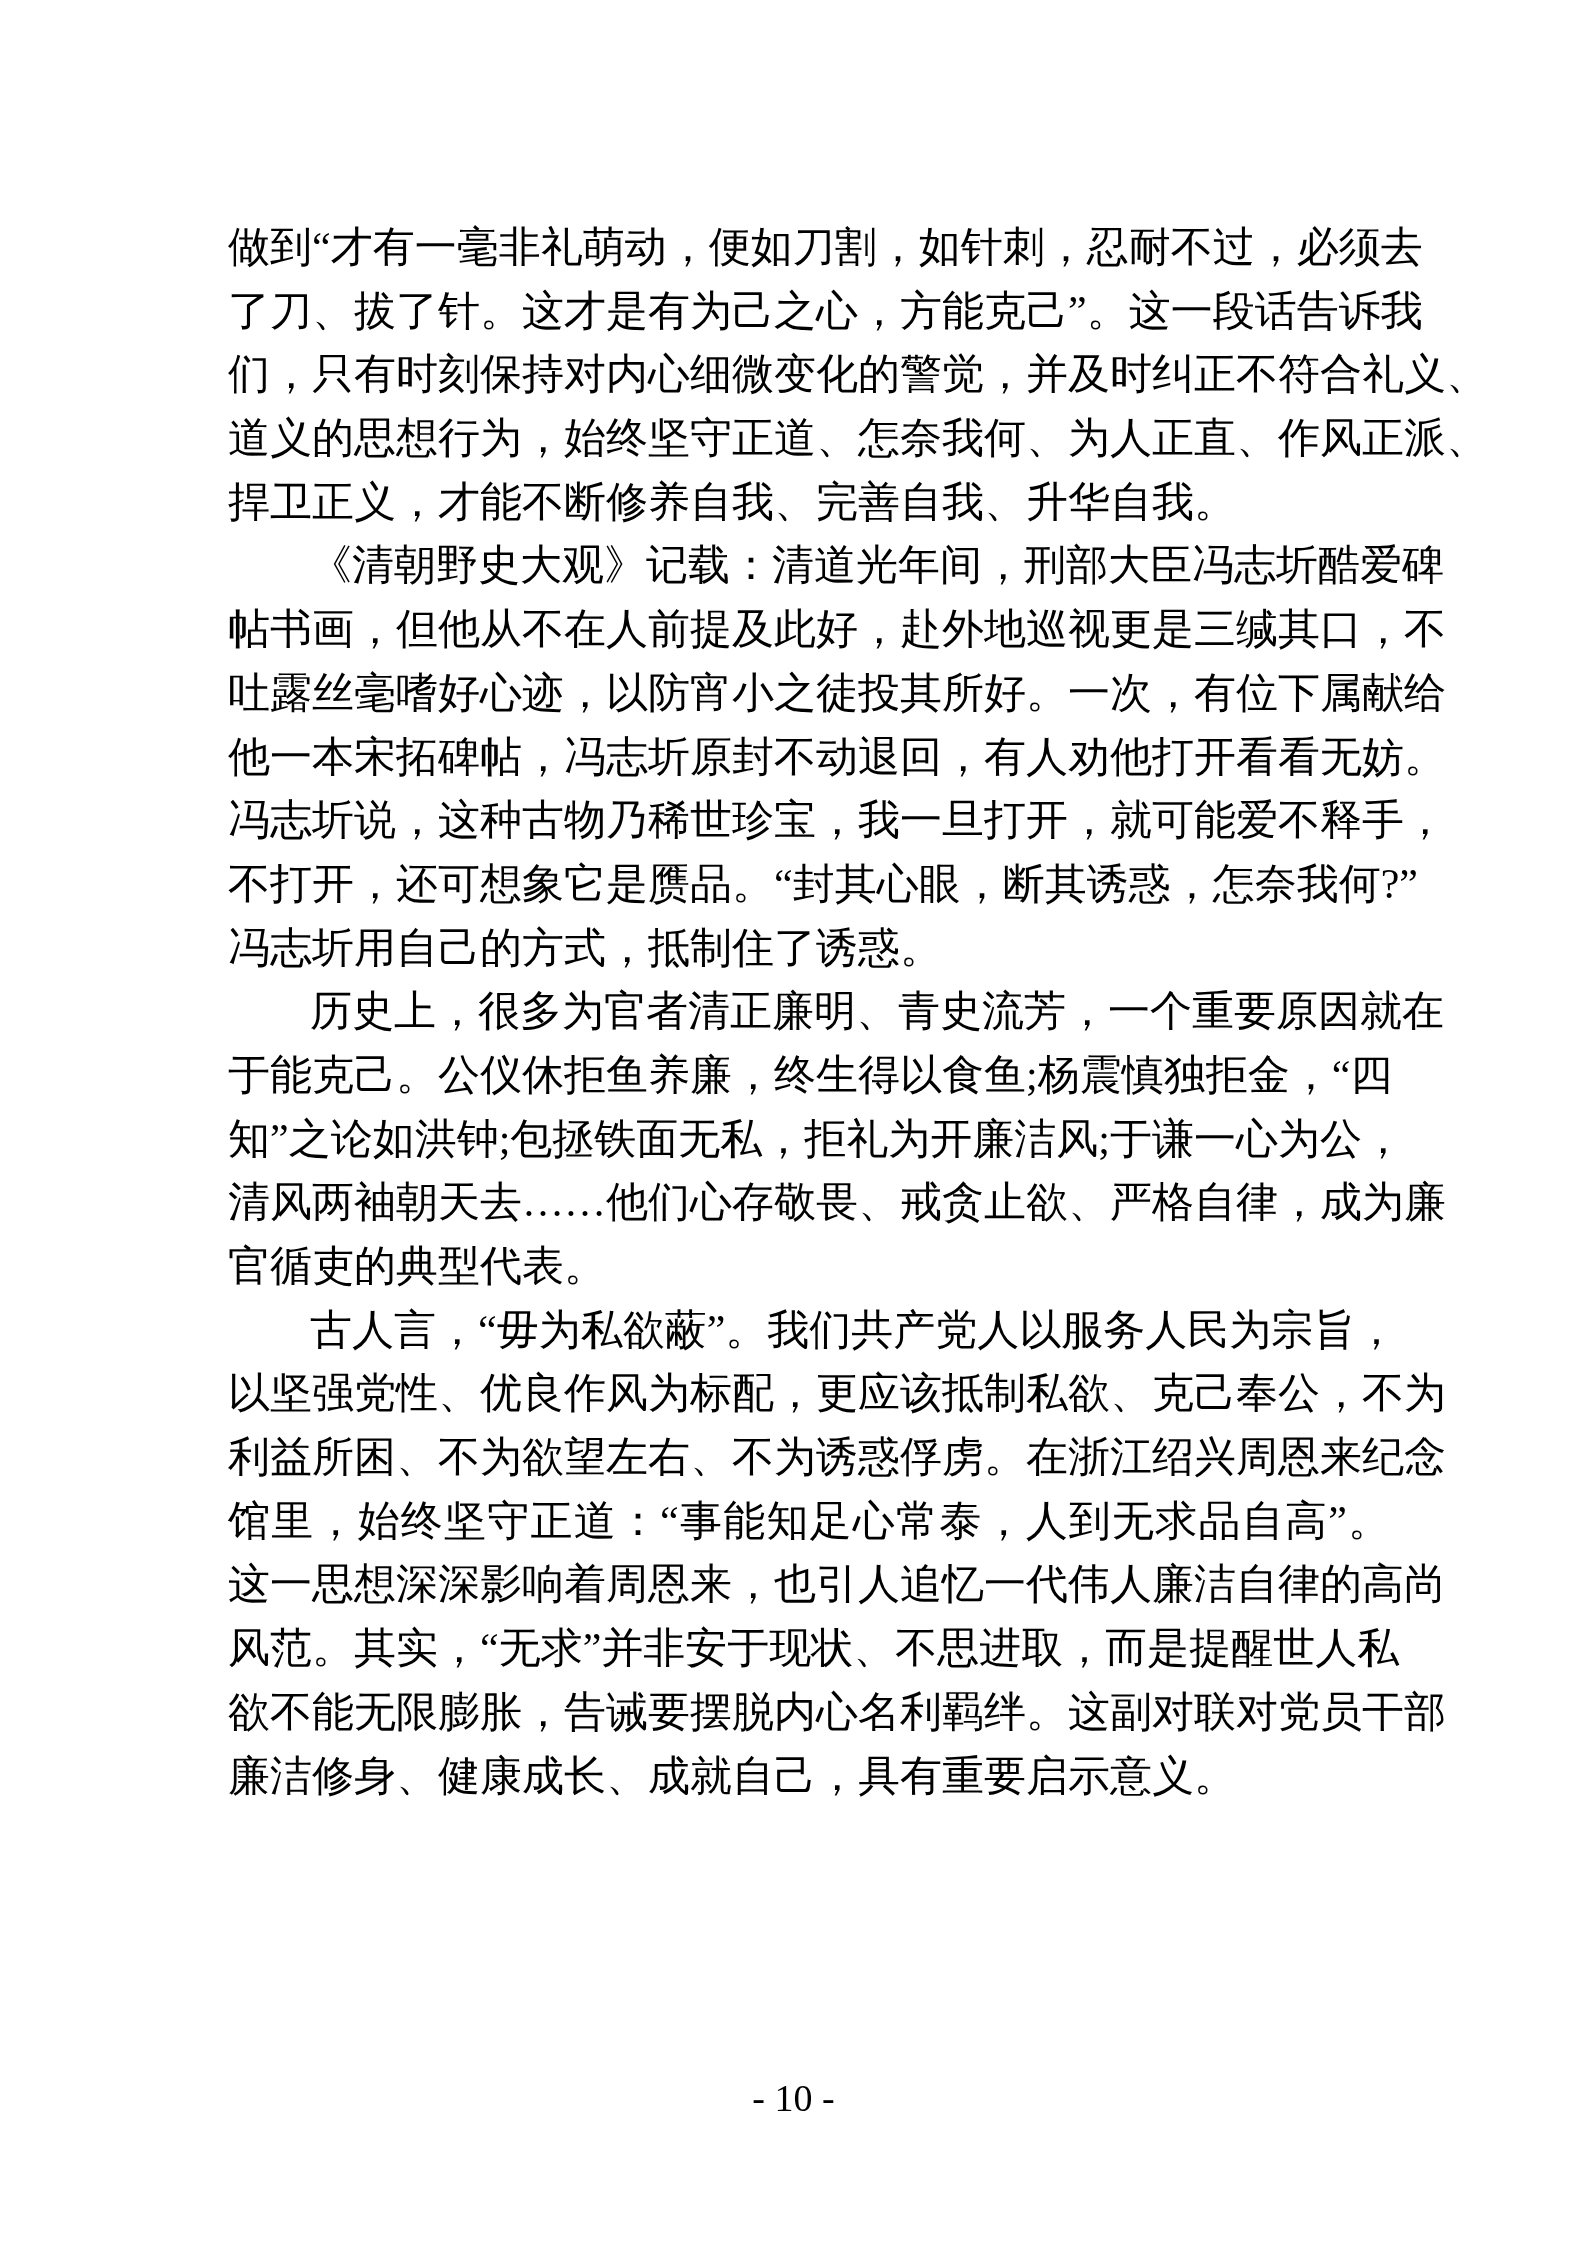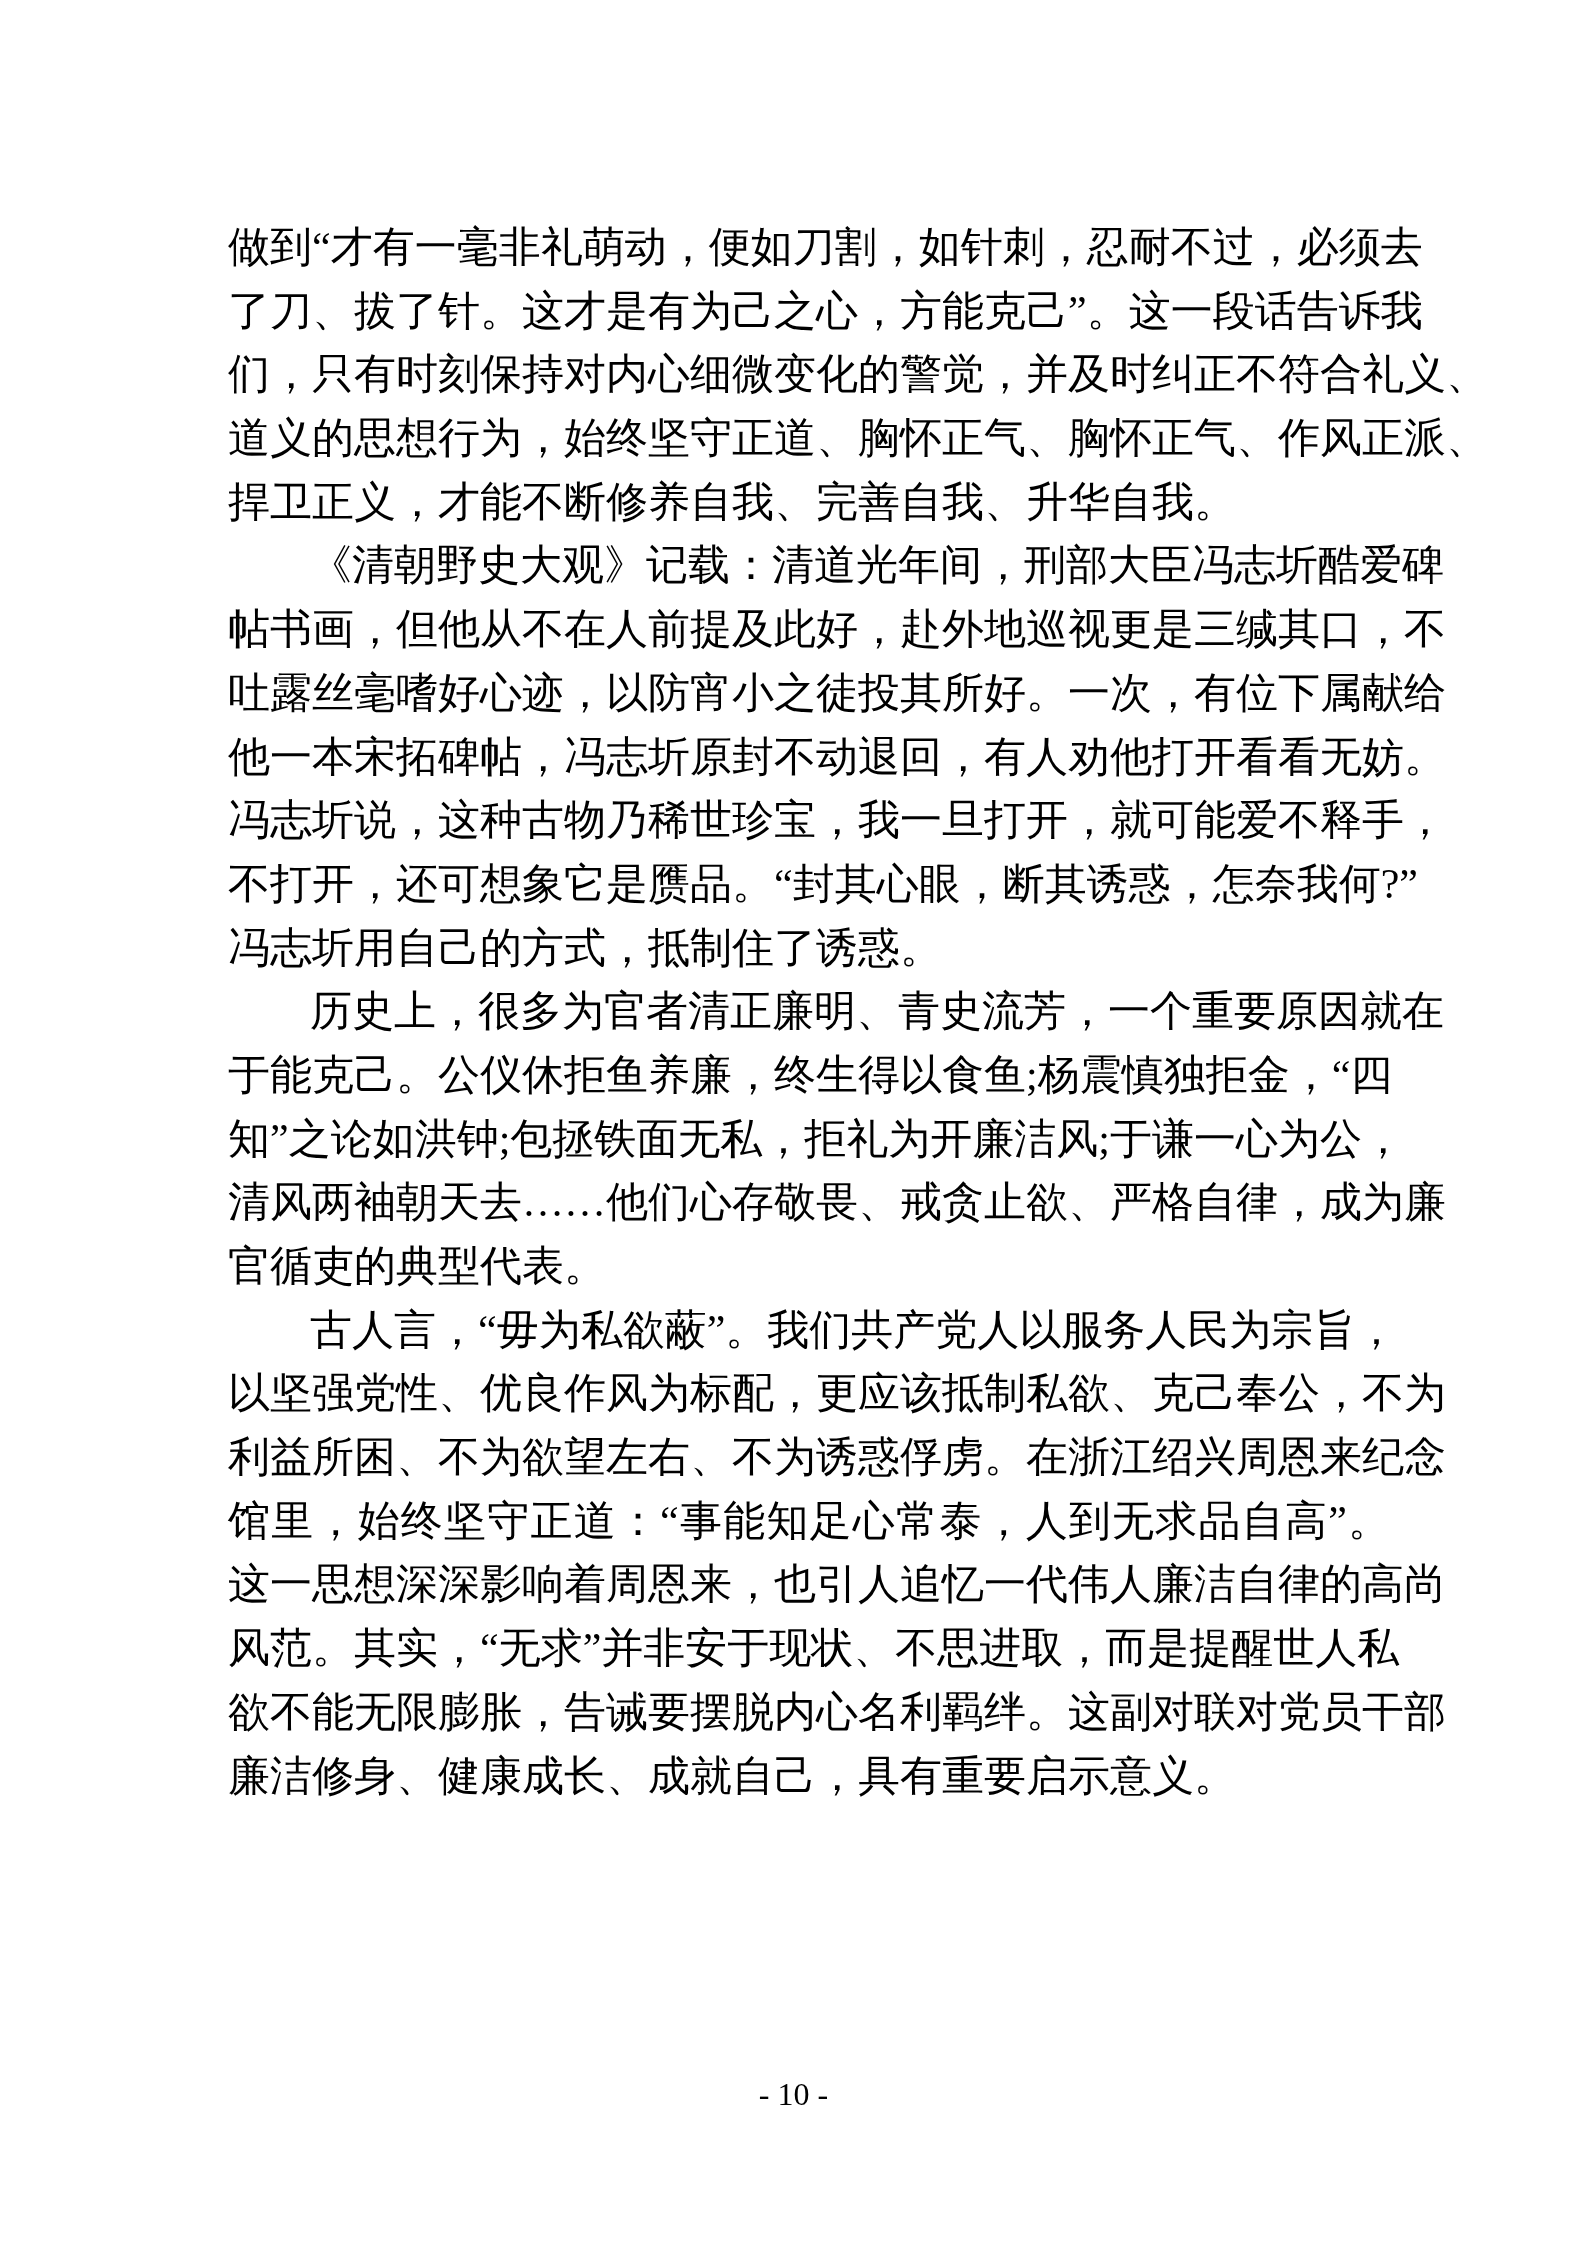--- a/index.html
+++ b/index.html
@@ -42,35 +42,35 @@
   }
   .line.indent {
     text-indent: 82px;
   }
   .footer {
     position: absolute;
     left: 0;
     top: 2076px;
     width: 1587px;
     text-align: center;
-    font-size: 32px;
+    font-size: 38px;
     color: #000000;
     font-family: "Liberation Serif", "DejaVu Serif", serif;
   }
 </style>
 </head>
 <body>
 
 <div class="page">
   <div class="body-text">
       <div class="para">
         <div class="line">做到“才有一毫非礼萌动，便如刀割，如针刺，忍耐不过，必须去</div>
         <div class="line">了刀、拔了针。这才是有为己之心，方能克己”。这一段话告诉我</div>
         <div class="line">们，只有时刻保持对内心细微变化的警觉，并及时纠正不符合礼义、</div>
-        <div class="line">道义的思想行为，始终坚守正道、胸怀正气、胸怀正气、作风正派、</div>
+        <div class="line">道义的思想行为，始终坚守正道、怎奈我何、为人正直、作风正派、</div>
         <div class="line last">捍卫正义，才能不断修养自我、完善自我、升华自我。</div>
       </div>
       <div class="para">
         <div class="line indent">《清朝野史大观》记载：清道光年间，刑部大臣冯志圻酷爱碑</div>
         <div class="line">帖书画，但他从不在人前提及此好，赴外地巡视更是三缄其口，不</div>
         <div class="line">吐露丝毫嗜好心迹，以防宵小之徒投其所好。一次，有位下属献给</div>
         <div class="line">他一本宋拓碑帖，冯志圻原封不动退回，有人劝他打开看看无妨。</div>
         <div class="line">冯志圻说，这种古物乃稀世珍宝，我一旦打开，就可能爱不释手，</div>
         <div class="line">不打开，还可想象它是赝品。“封其心眼，断其诱惑，怎奈我何?”</div>
         <div class="line last">冯志圻用自己的方式，抵制住了诱惑。</div>

